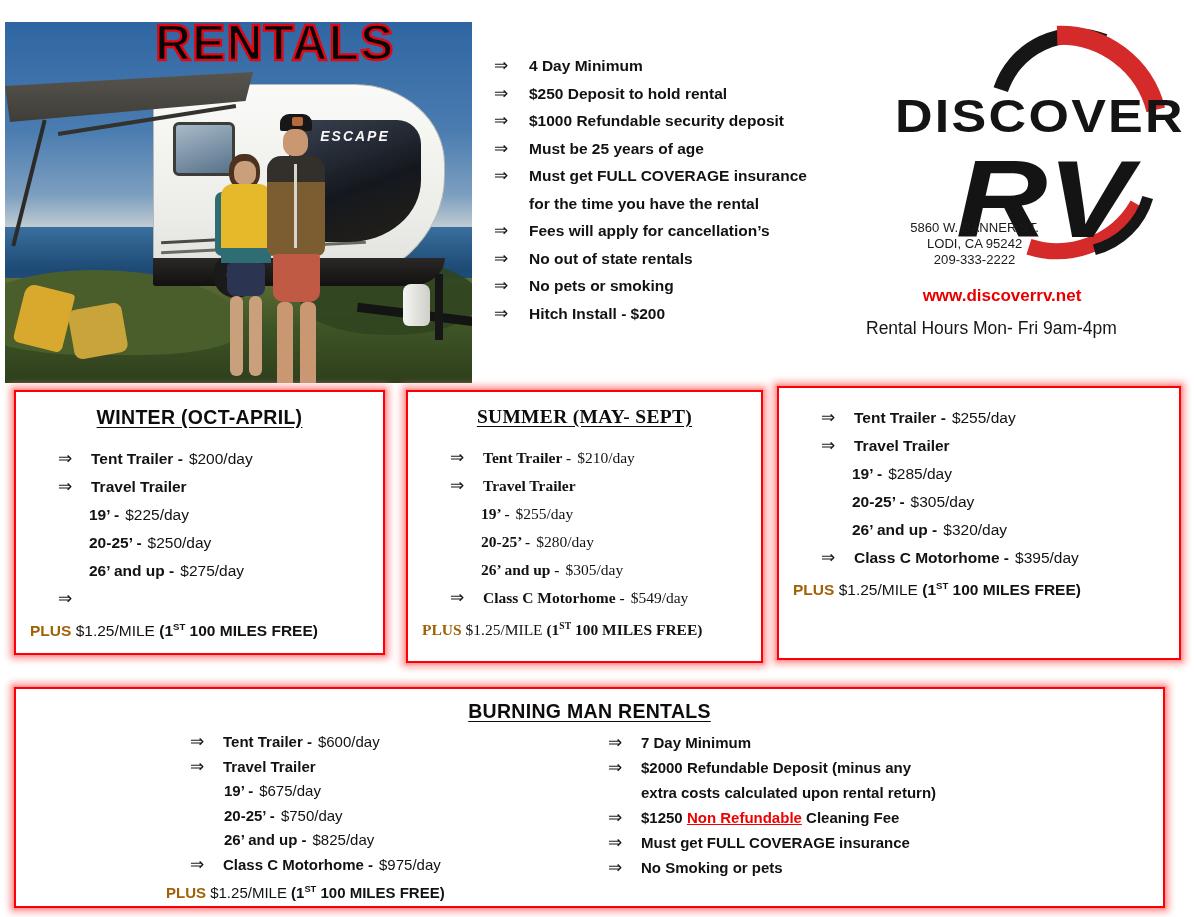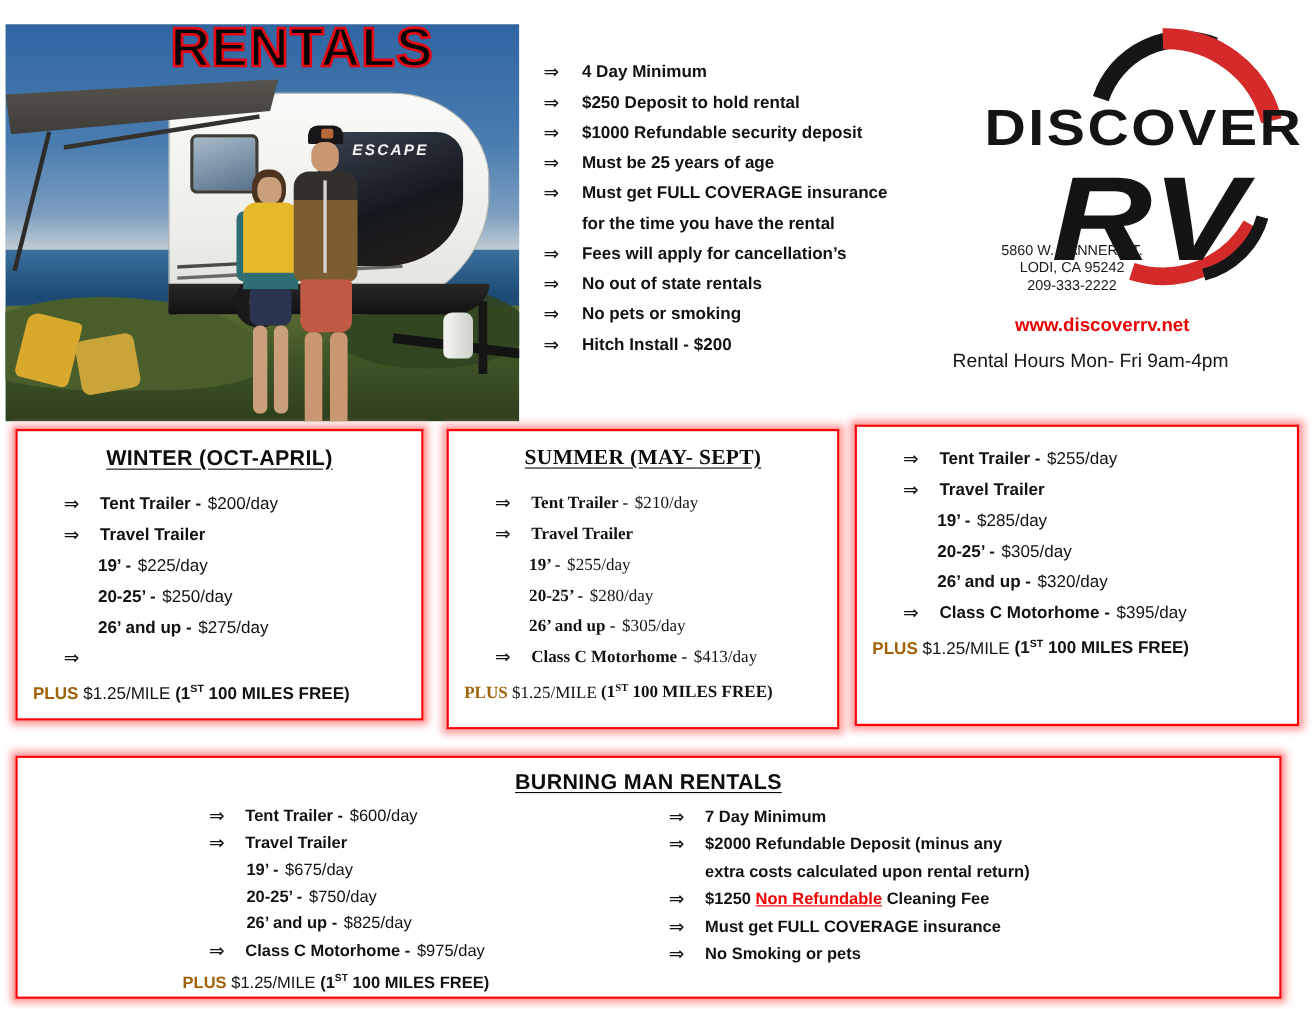--- a/index.html
+++ b/index.html
@@ -276,21 +276,21 @@
           <span><b>19’ -</b><span class="gap"></span><span class="price">$255/day</span></span>
         </div>
       <div class="row size-row">
           <span><b>20-25’ -</b><span class="gap"></span><span class="price">$280/day</span></span>
         </div>
       <div class="row size-row">
           <span><b>26’ and up -</b><span class="gap"></span><span class="price">$305/day</span></span>
         </div>
       <div class="row arrow-row">
           <span class="arr">⇒</span>
-          <span><b>Class C Motorhome -</b><span class="gap"></span><span class="price">$413/day</span></span>
+          <span><b>Class C Motorhome -</b><span class="gap"></span><span class="price">$549/day</span></span>
         </div>
       <div class="plusline"><b class="plus">PLUS</b> <span class="price">$1.25/MILE</span> <b><span>(1</span><sup>ST</sup><span> 100 MILES FREE)</span></b></div>
     </div>
   </section>
 
   <section class="pbox" id="box-holiday">
     <div class="rows">
       <div class="row arrow-row">
           <span class="arr">⇒</span>
           <span><b>Tent Trailer -</b><span class="gap"></span><span class="price">$255/day</span></span>

